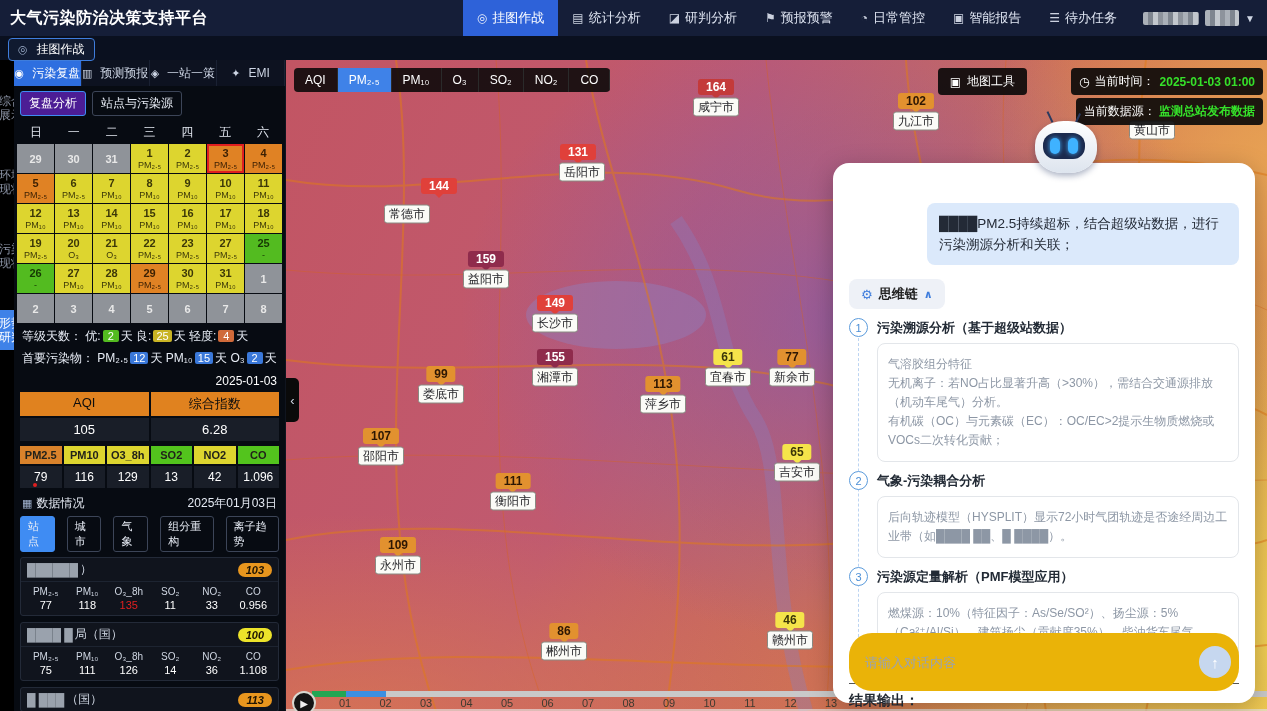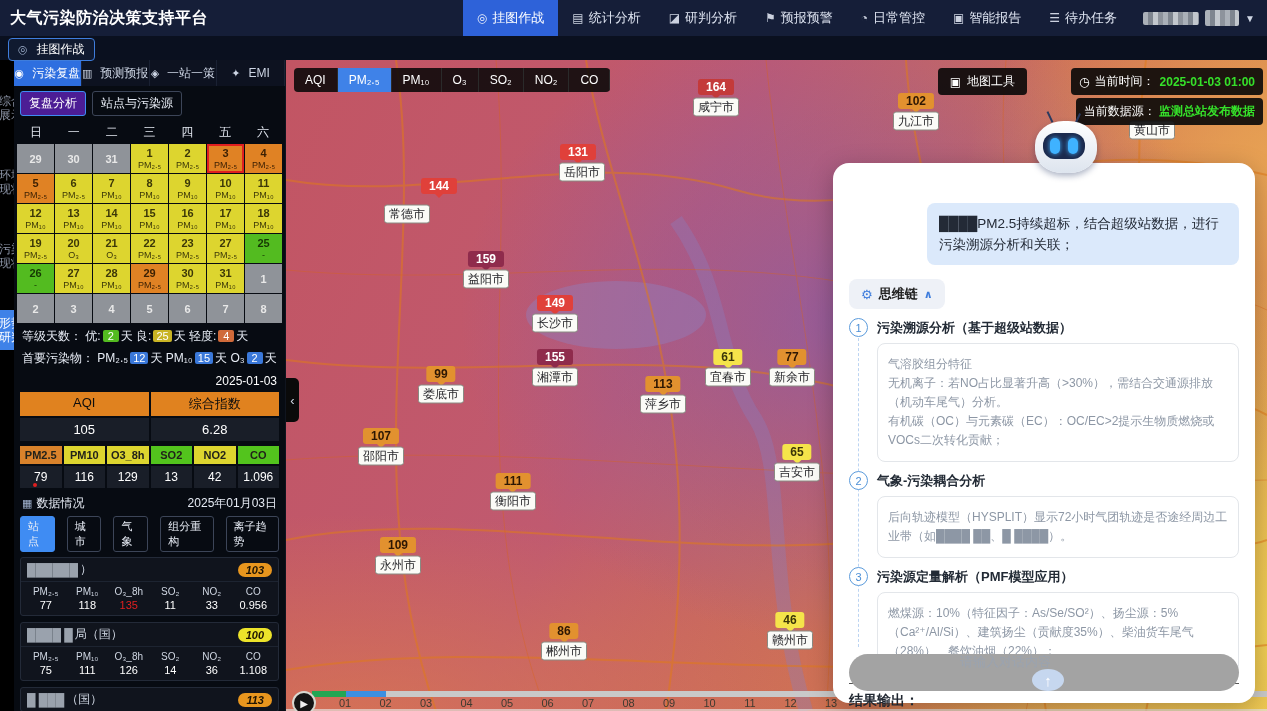--- a/index.html
+++ b/index.html
@@ -121,21 +121,21 @@
   #steps::before { content:''; position:absolute; left:9px; top:14px; bottom:26px; border-left:1px dashed #bcd4f2; }
   .step { position:relative; padding-left:28px; margin-bottom:10px; }
   .step-num { position:absolute; left:0; top:-1px; width:19px; height:19px; border:1px solid #5b9bdc; color:#4a8ed6; background:#fff; border-radius:50%; font-size:11px; display:flex; align-items:center; justify-content:center; }
   .step-title { font-size:13px; font-weight:bold; color:#222a35; margin-bottom:6px; }
   .step-box { border:1px solid #e3e6ea; border-radius:8px; padding:11px 10px; font-size:12px; color:#8d97a5; line-height:19px; }
   #divider { border-top:1px solid #555; margin:10px 0 8px; }
   #result-title { font-size:14px; font-weight:bold; color:#1f2630; margin-bottom:6px; }
   .bullet { font-size:13px; color:#343c47; line-height:20px; margin-bottom:7px; padding-left:12px; position:relative; }
   .bullet::before { content:'•'; position:absolute; left:0; color:#343c47; }
   .bullet b { color:#1f2630; }
-  #chat-input { position:absolute; left:16px; right:16px; bottom:12px; height:37px; background:#a3a3a3; border-radius:23px; display:flex; align-items:center; padding:0 8px 0 16px;flex-direction:column; }
+  #chat-input { position:absolute; left:16px; right:16px; bottom:12px; height:58px; background:#eab308; border-radius:23px; display:flex; align-items:center; padding:0 8px 0 16px; }
   #chat-input input { flex:1; border:0; background:transparent; outline:none; font-size:13px; color:#333; font-family:inherit; }
   #chat-input input::placeholder { color:#9aa3b0; }
   #send-btn { width:32px; height:32px; border-radius:50%; background:#c6d7ef; color:#fff; border:0; font-size:15px; cursor:pointer; }
 </style>
 </head>
 <body>
 
 <div id="app">
 
   <div id="topnav">

